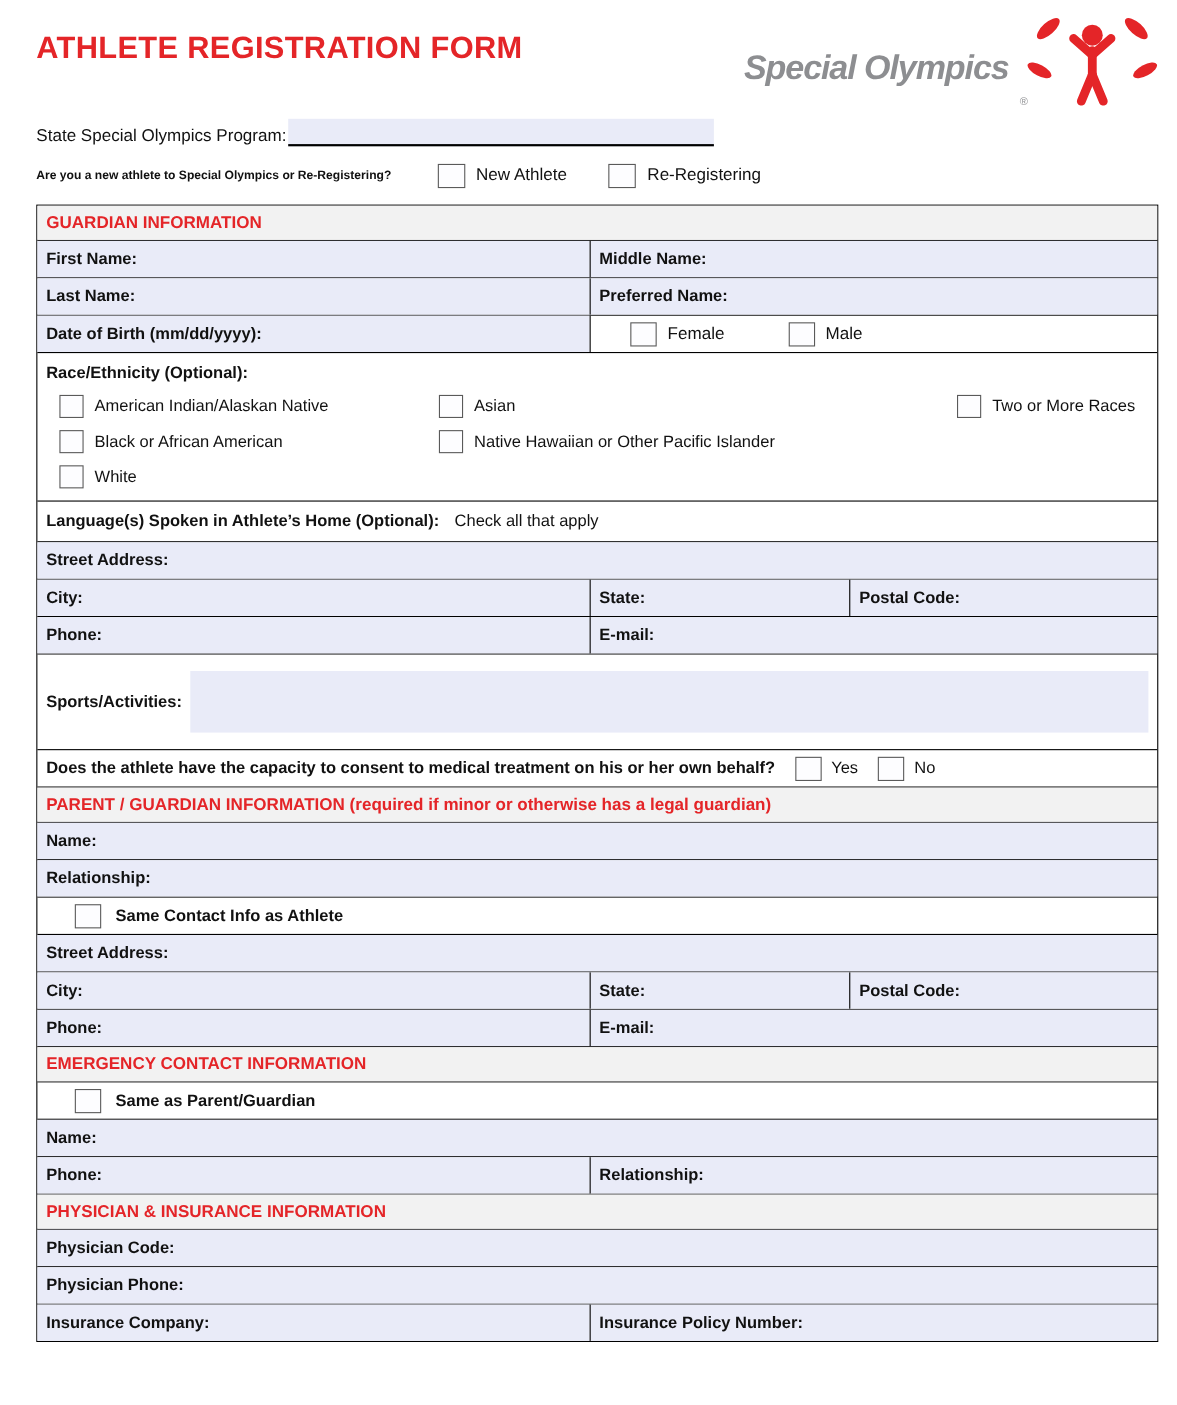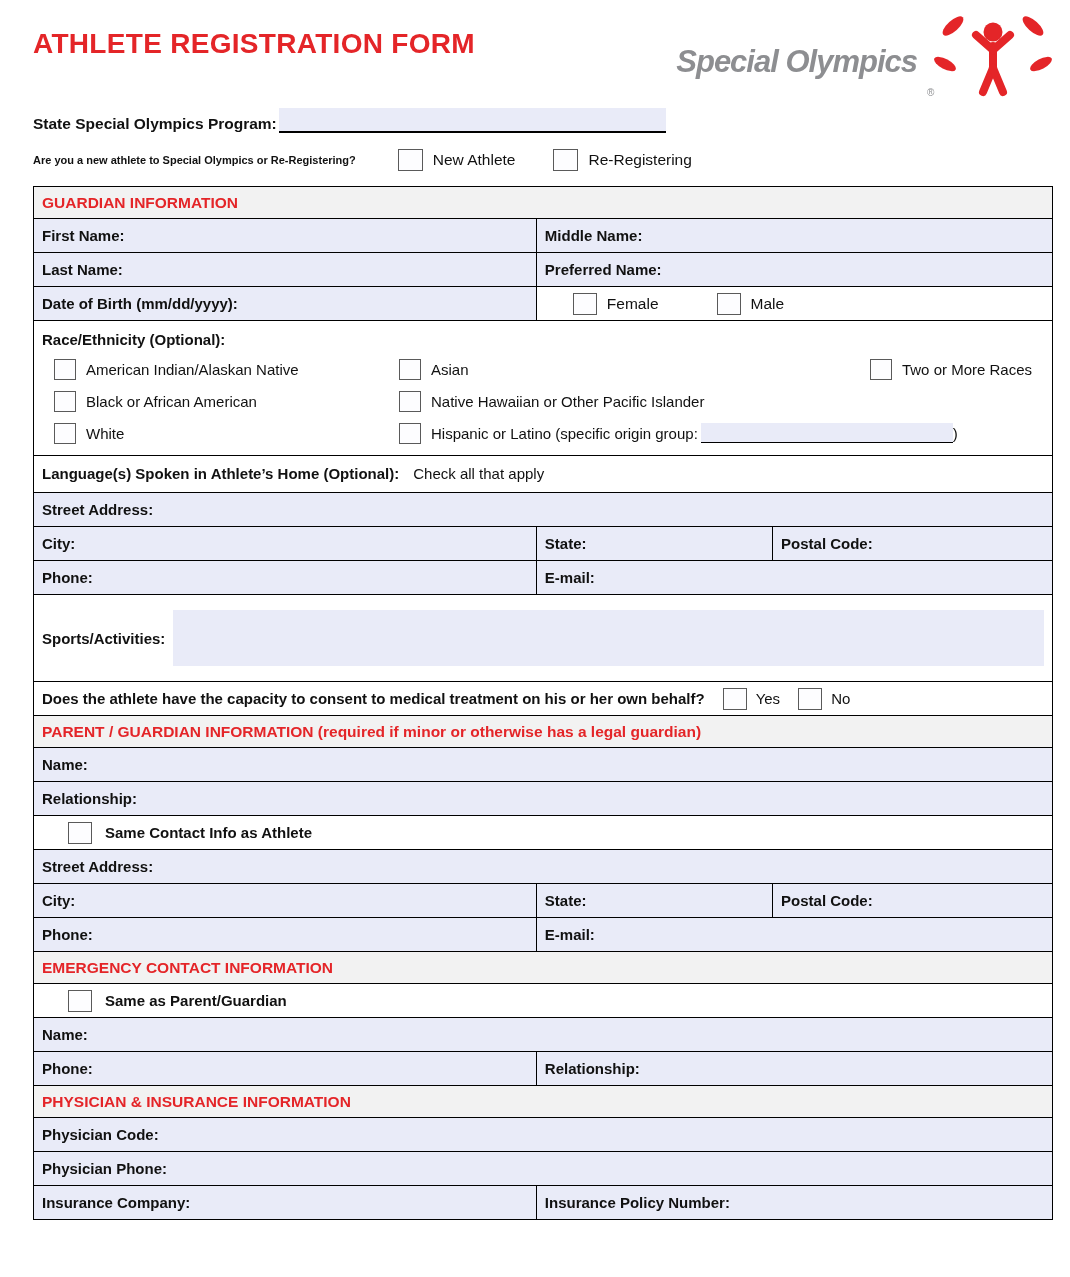--- a/index.html
+++ b/index.html
@@ -17,21 +17,21 @@
   
   .top-header{display:flex;justify-content:space-between;align-items:flex-start;height:98px;}
   .page-title{color:var(--red);font-size:28px;font-weight:700;margin-top:24px;letter-spacing:.3px;white-space:nowrap;}
   .logo{display:flex;align-items:center;margin-top:2px;}
   .logo-text{font-size:31px;font-weight:700;font-style:italic;color:var(--graylogo);letter-spacing:-1px;white-space:nowrap;margin-right:16px;margin-top:18px;}
   .logo-icon{position:relative;width:120px;height:94px;flex:none;}
   .reg-mark{position:absolute;left:-6px;bottom:2px;font-size:10px;font-weight:400;color:var(--graylogo);}
 
   
   .program-line{display:flex;align-items:flex-end;margin-top:6px;}
-  .program-label{font-weight:700;font-size:15.5px;text-align:right;}
+  .program-label{font-weight:400;font-size:15.5px;text-align:right;}
   .underline-field{display:inline-block;width:387px;height:25px;background:var(--field);border-bottom:2px solid #000;margin-left:2px;}
   .question-line{display:flex;align-items:center;margin-top:16px;}
   .question-text{font-weight:700;font-size:11px;}
   .cb{width:25px;height:22px;border:1.5px solid #5a5a5a;background:#fdfdff;display:inline-block;flex:none;}
   .question-line .cb.first{margin-left:42px;}
   .question-line .cb.second{margin-left:38px;}
   .cb-label{margin-left:10px;font-size:15.5px;font-weight:400;}
 
   
   .form-table{border:1.5px solid var(--border);margin-top:15px;}
@@ -190,26 +190,20 @@
           <span class="cbi">
             <span class="cb"></span>
             <span class="plain">Native Hawaiian or Other Pacific Islander</span>
           </span>
         </div>
         <div class="race-line">
           <span class="cbi col1">
             <span class="cb"></span>
             <span class="plain">White</span>
           </span>
-          <span class="cbi">
-            <span class="cb"></span>
-            <span class="plain">Hispanic or Latino (specific origin group:</span>
-            <span class="hisp-field"></span>
-            <span class="plain">)</span>
-          </span>
         </div>
       </div>
     </div>
 
     <div class="row">
       <div class="cell block">
         <div class="lang-line1">
           <span class="lbl">Language(s) Spoken in Athlete’s Home (Optional):</span>
           <span class="plain lang-note">Check all that apply</span>
         </div>

